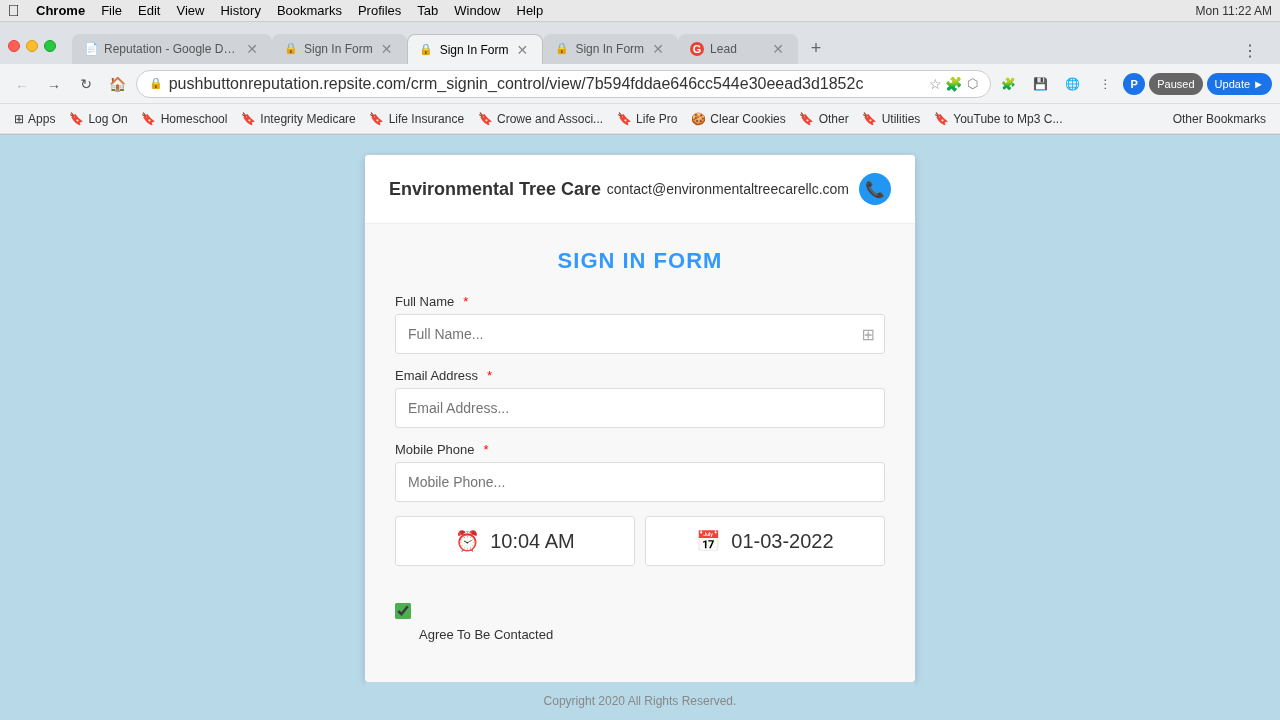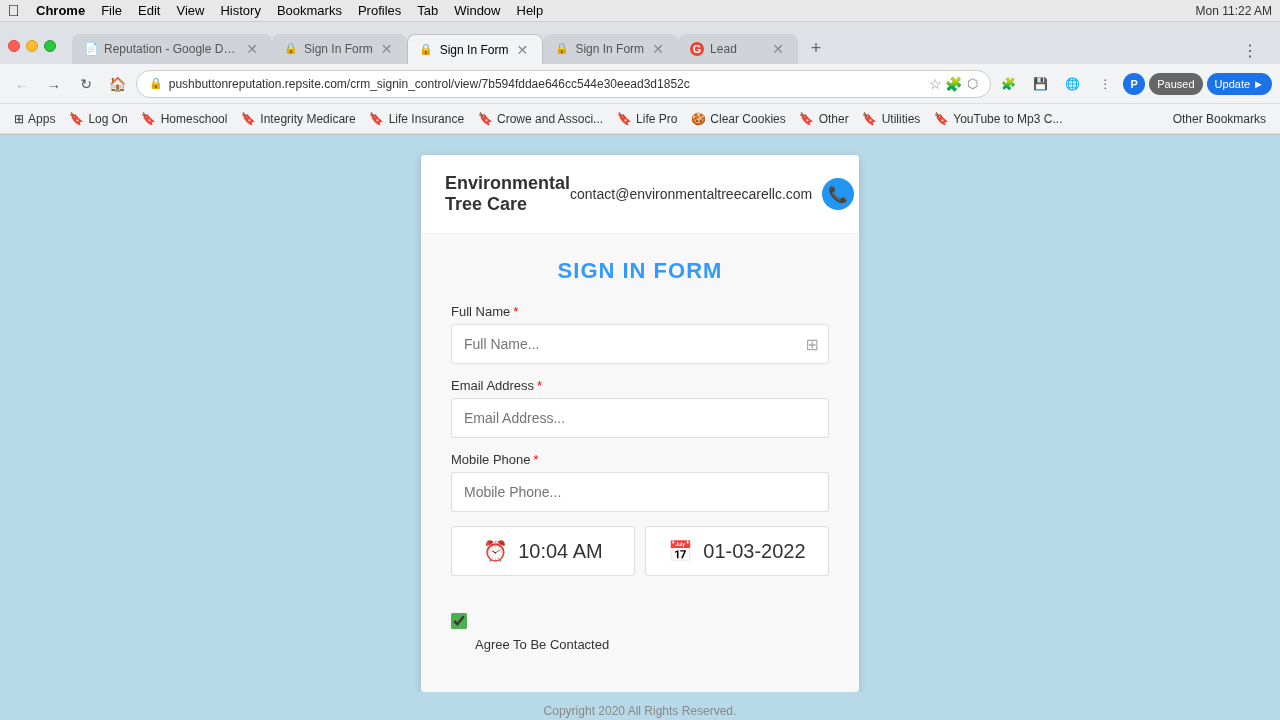--- a/index.html
+++ b/index.html
@@ -109,21 +109,21 @@
       height: 28px;
       border: 1px solid #ccc;
       border-radius: 14px;
       padding: 0 12px;
       font-size: 13px;
       background: white;
       display: flex; align-items: center;
       gap: 6px;
     }
     .address-bar-lock { font-size: 11px; color: #888; }
-    .address-bar-text { flex: 1; font-size: 12px; color: #333; }
+    .address-bar-text { flex: 1; font-size: 16px; color: #333; }
     .address-bar-icons { display: flex; gap: 4px; }
     .toolbar-right { display: flex; gap: 4px; align-items: center; }
     .profile-btn {
       width: 22px; height: 22px; border-radius: 50%;
       background: #1a73e8; color: white;
       font-size: 11px; font-weight: bold;
       display: flex; align-items: center; justify-content: center;
       cursor: pointer;
     }
     .paused-btn {
@@ -166,21 +166,21 @@
       display: flex;
       justify-content: center;
       align-items: flex-start;
       padding: 20px;
       overflow-y: auto;
     }
 
     
     .form-wrapper {
       background: white;
-      width: 438px;
+      width: 550px;
       border-radius: 4px;
       box-shadow: 0 2px 8px rgba(0,0,0,0.15);
       overflow: hidden;
     }
 
     
     .company-header {
       background: white;
       padding: 18px 24px;
       display: flex;
@@ -234,21 +234,21 @@
     .form-group {
       margin-bottom: 14px;
     }
     .form-label {
       font-size: 13px;
       font-weight: 500;
       color: #333;
       margin-bottom: 5px;
       display: flex;
       align-items: center;
-      gap: 3px;
+      gap: 9px;
     }
     .required-star {
       color: red;
       font-size: 13px;
     }
     .form-input {
       width: 100%;
       height: 40px;
       border: 1px solid #ddd;
       border-radius: 3px;

